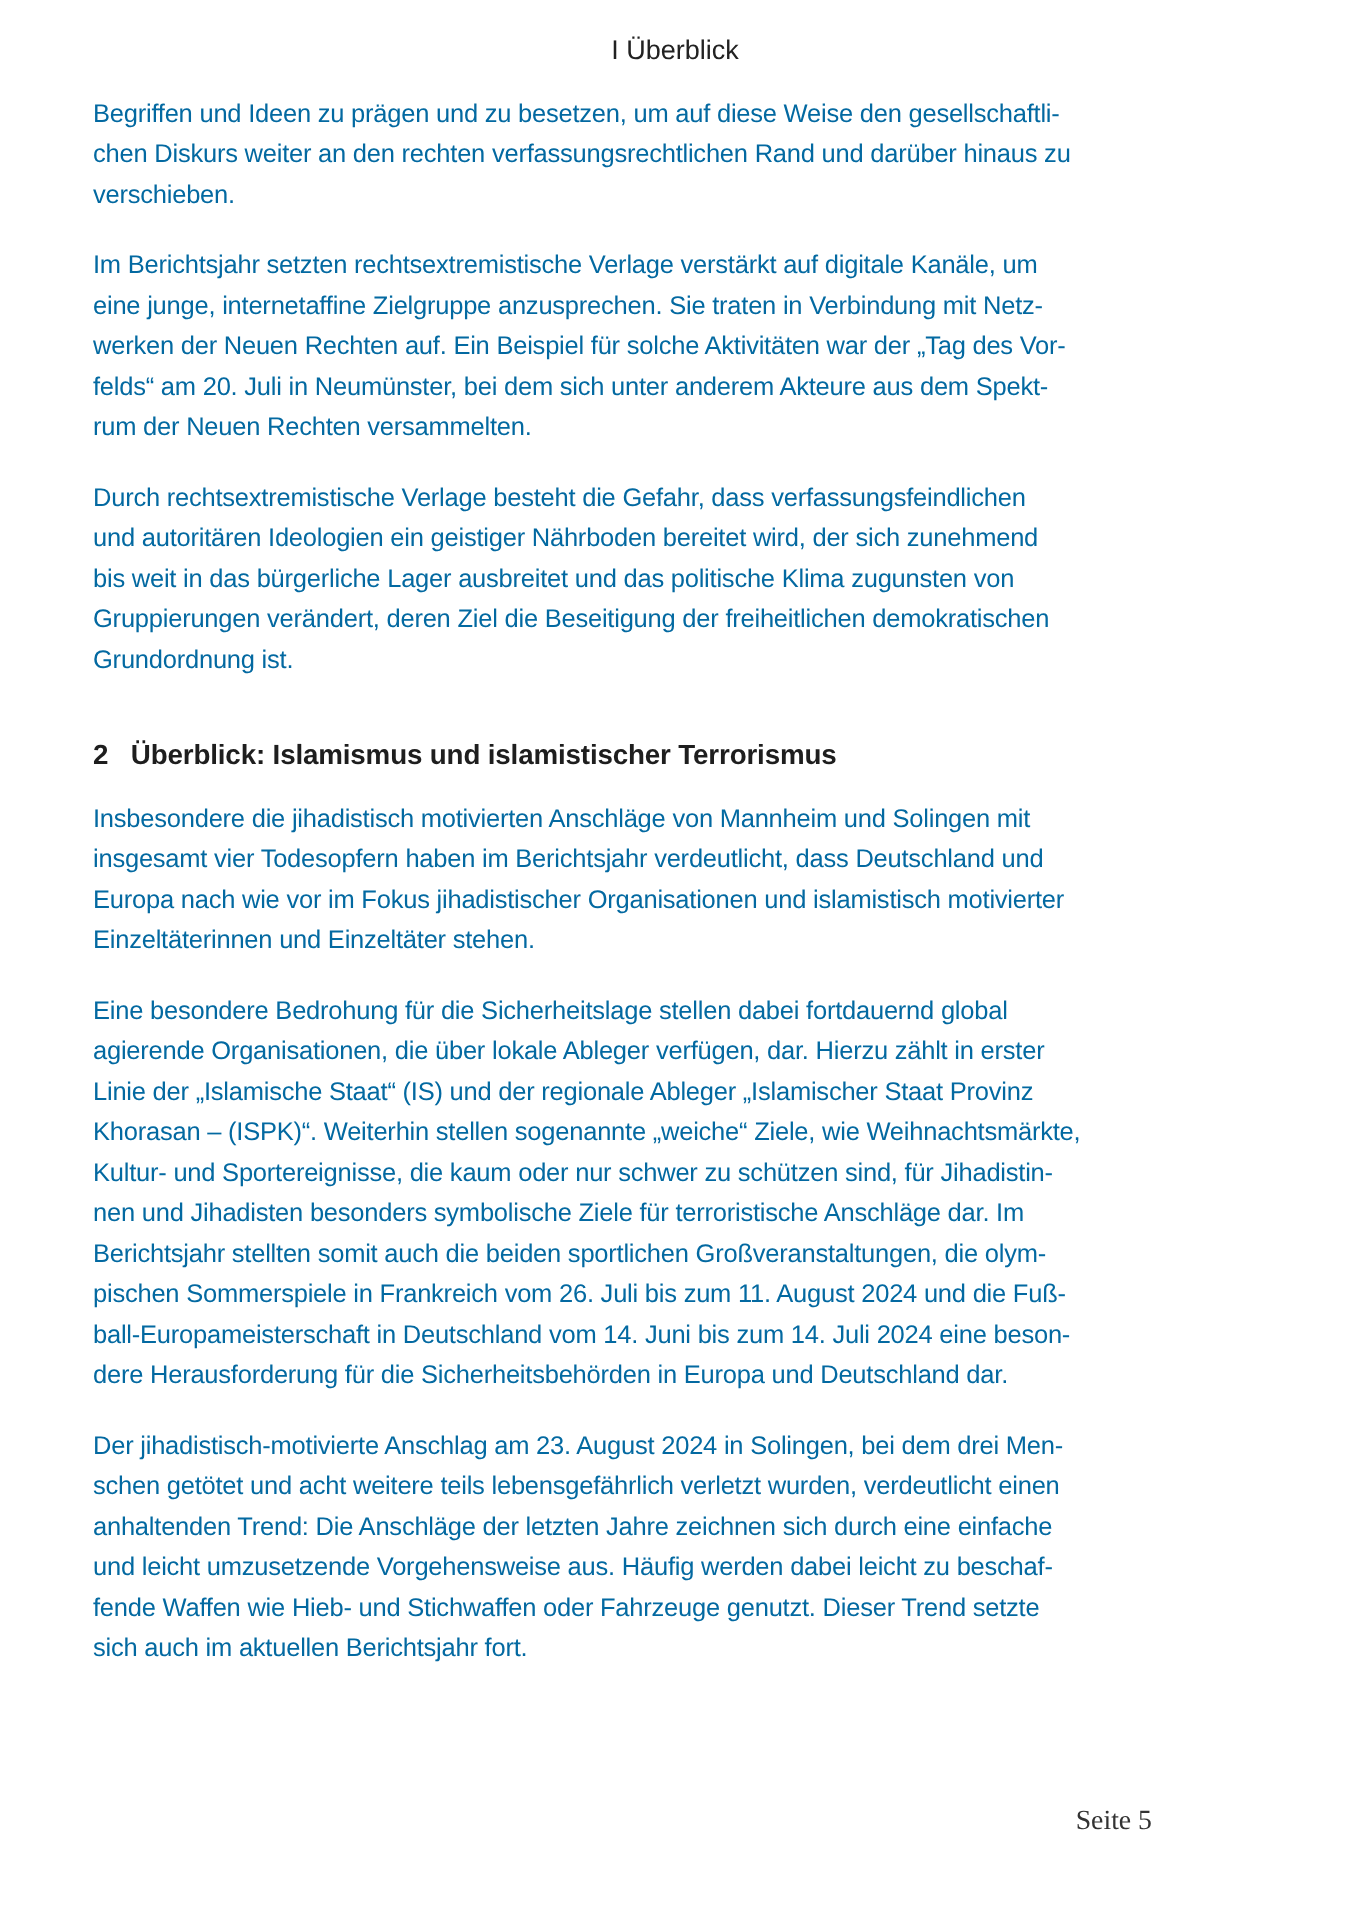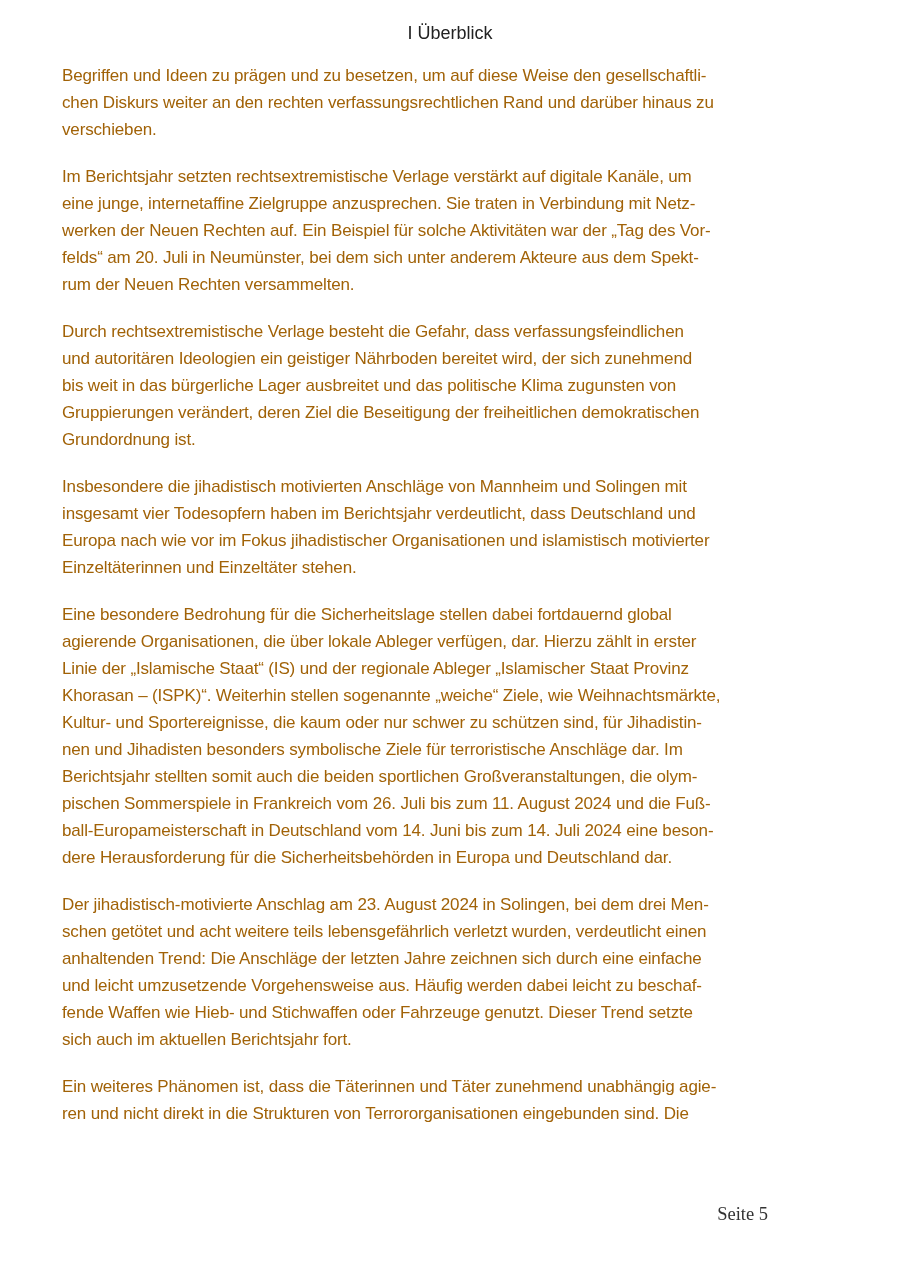--- a/index.html
+++ b/index.html
@@ -31,21 +31,21 @@
     top: 62px;
     left: 62px;
     width: 760px;
   }
   .content p {
     margin: 0 0 20px 0;
     font-size: 17px;
     line-height: 27px;
     letter-spacing: -0.15px;
     white-space: pre;
-    color: #a16207;
+    color: #0369a1;
   }
   .section-heading {
     margin: 38px 0 17px 0;
     font-size: 18.5px;
     line-height: 24px;
     font-weight: 700;
     color: #1e1e1e;
     letter-spacing: -0.1px;
   }
   .section-heading .heading-number {
@@ -87,20 +87,23 @@
 werken der Neuen Rechten auf. Ein Beispiel für solche Aktivitäten war der „Tag des Vor-
 felds“ am 20. Juli in Neumünster, bei dem sich unter anderem Akteure aus dem Spekt-
 rum der Neuen Rechten versammelten.</p>
 
     <p>Durch rechtsextremistische Verlage besteht die Gefahr, dass verfassungsfeindlichen
 und autoritären Ideologien ein geistiger Nährboden bereitet wird, der sich zunehmend
 bis weit in das bürgerliche Lager ausbreitet und das politische Klima zugunsten von
 Gruppierungen verändert, deren Ziel die Beseitigung der freiheitlichen demokratischen
 Grundordnung ist.</p>
 
+    <h2 class="section-heading">
+      <span class="heading-number">2</span><span>Überblick: Islamismus und islamistischer Terrorismus</span>
+    </h2>
 
     <p>Insbesondere die jihadistisch motivierten Anschläge von Mannheim und Solingen mit
 insgesamt vier Todesopfern haben im Berichtsjahr verdeutlicht, dass Deutschland und
 Europa nach wie vor im Fokus jihadistischer Organisationen und islamistisch motivierter
 Einzeltäterinnen und Einzeltäter stehen.</p>
 
     <p>Eine besondere Bedrohung für die Sicherheitslage stellen dabei fortdauernd global
 agierende Organisationen, die über lokale Ableger verfügen, dar. Hierzu zählt in erster
 Linie der „Islamische Staat“ (IS) und der regionale Ableger „Islamischer Staat Provinz
 Khorasan – (ISPK)“. Weiterhin stellen sogenannte „weiche“ Ziele, wie Weihnachtsmärkte,
@@ -111,22 +114,20 @@
 ball-Europameisterschaft in Deutschland vom 14. Juni bis zum 14. Juli 2024 eine beson-
 dere Herausforderung für die Sicherheitsbehörden in Europa und Deutschland dar.</p>
 
     <p>Der jihadistisch-motivierte Anschlag am 23. August 2024 in Solingen, bei dem drei Men-
 schen getötet und acht weitere teils lebensgefährlich verletzt wurden, verdeutlicht einen
 anhaltenden Trend: Die Anschläge der letzten Jahre zeichnen sich durch eine einfache
 und leicht umzusetzende Vorgehensweise aus. Häufig werden dabei leicht zu beschaf-
 fende Waffen wie Hieb- und Stichwaffen oder Fahrzeuge genutzt. Dieser Trend setzte
 sich auch im aktuellen Berichtsjahr fort.</p>
 
-    <p>Ein weiteres Phänomen ist, dass die Täterinnen und Täter zunehmend unabhängig agie-
-ren und nicht direkt in die Strukturen von Terrororganisationen eingebunden sind. Die</p>
 
   </div>
 
   <div class="accent-bar" style="background: rgb(6, 112, 168);"></div>
 
   <div class="page-number">Seite 5</div>
 
 </div>
 
 </body></html>

